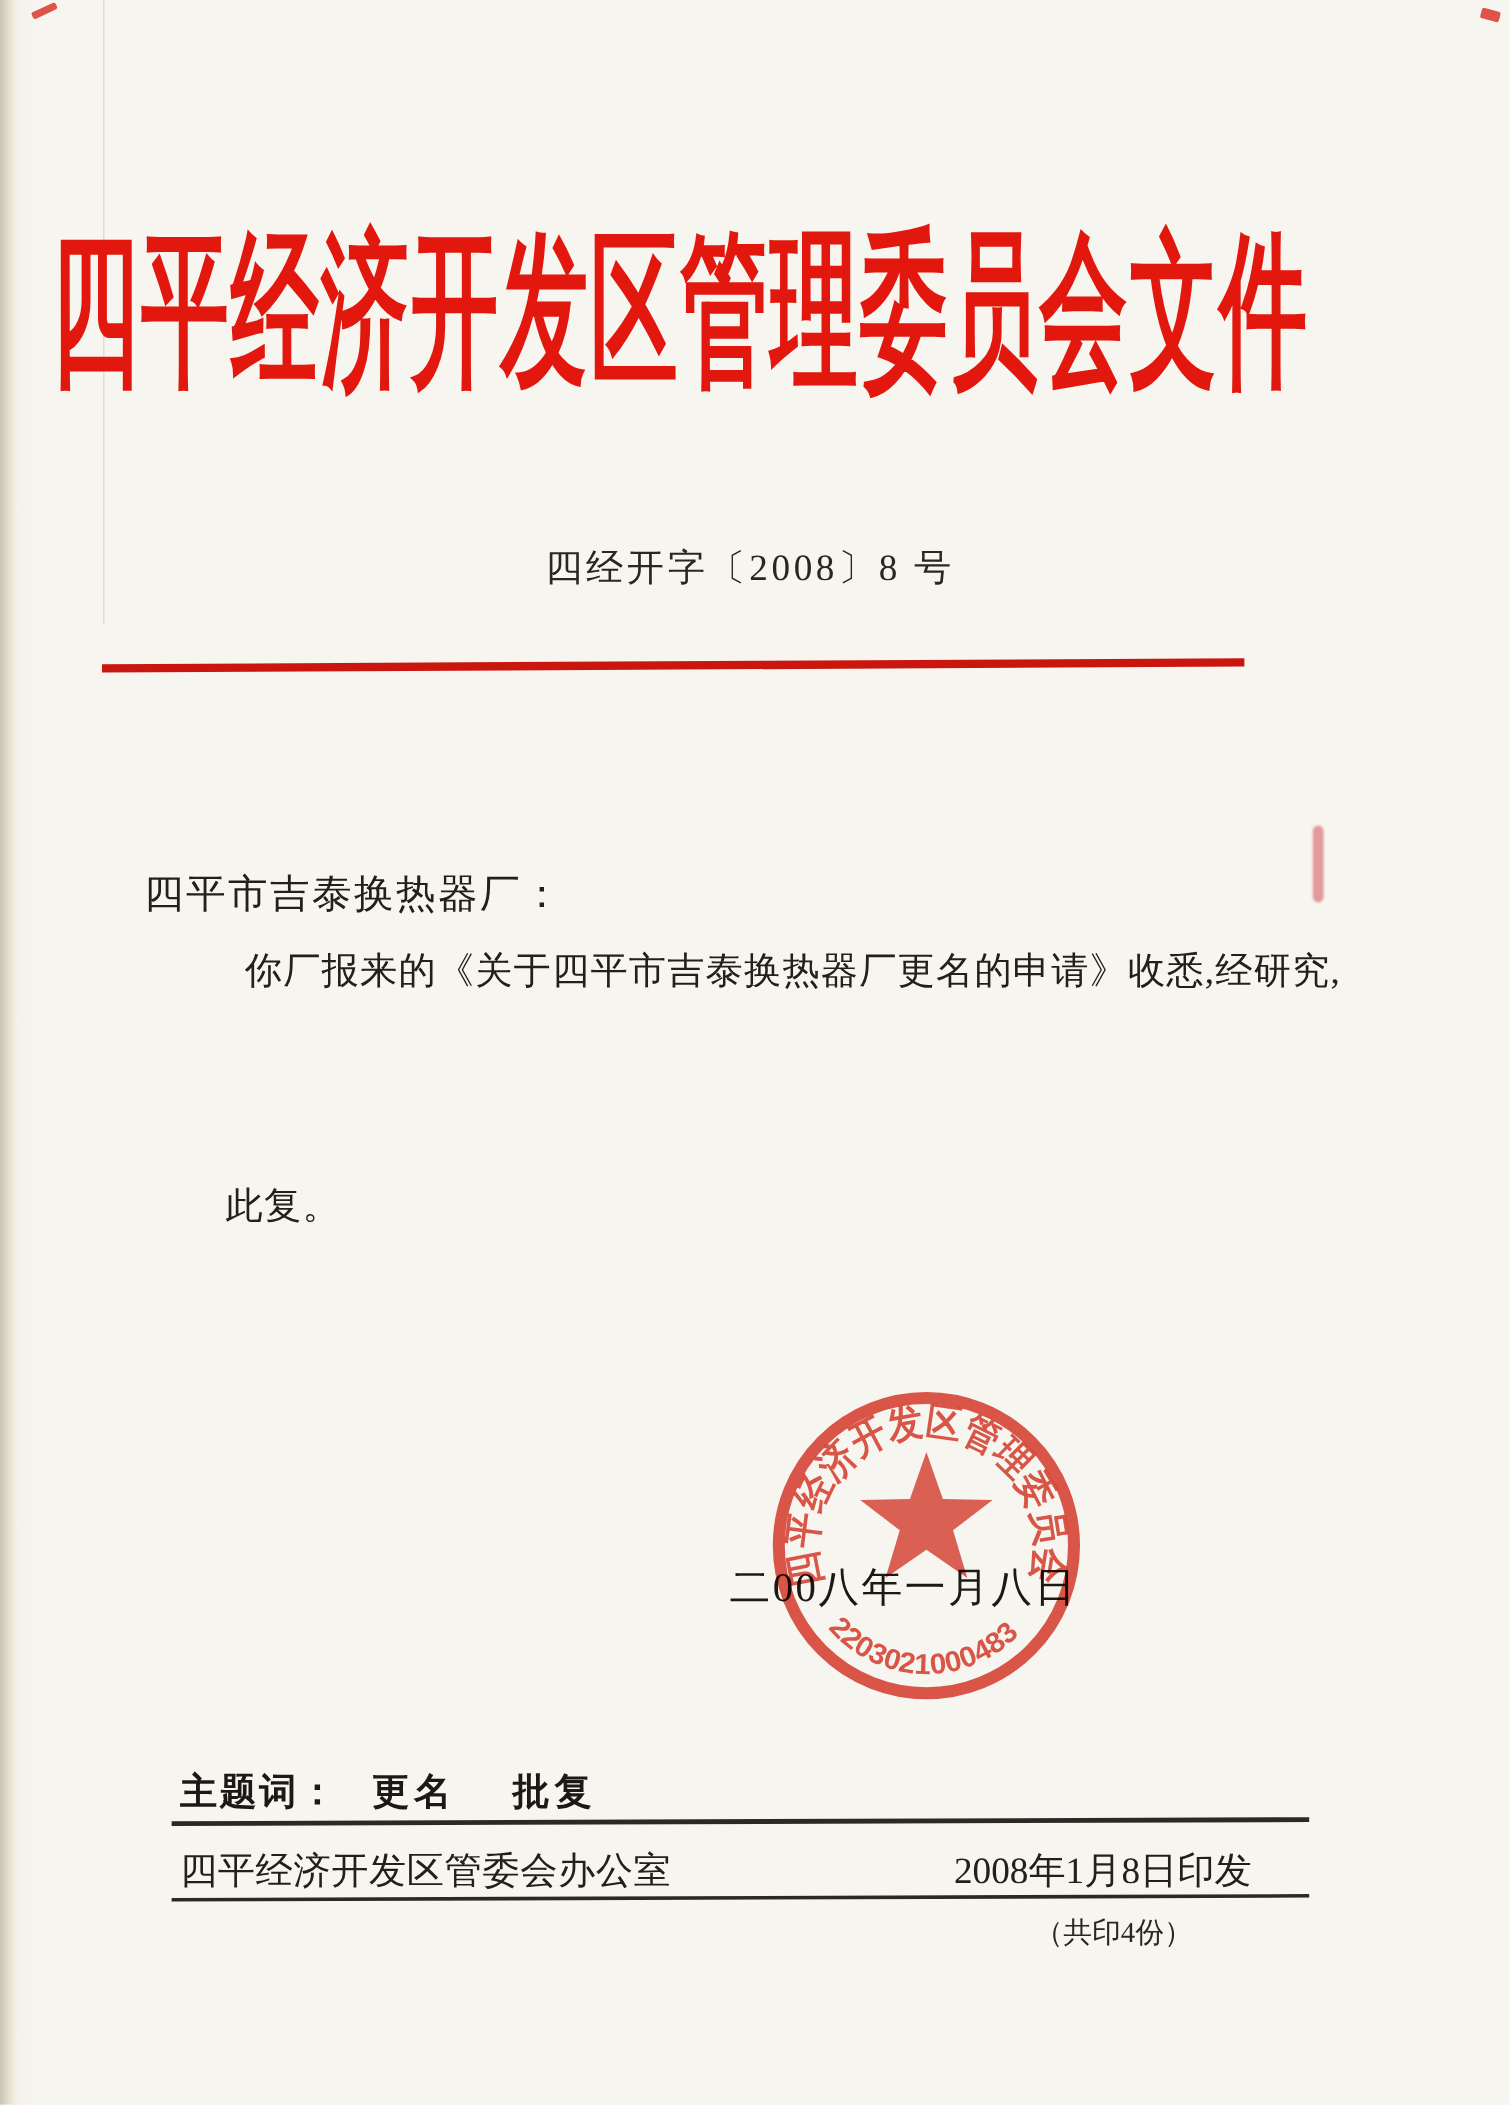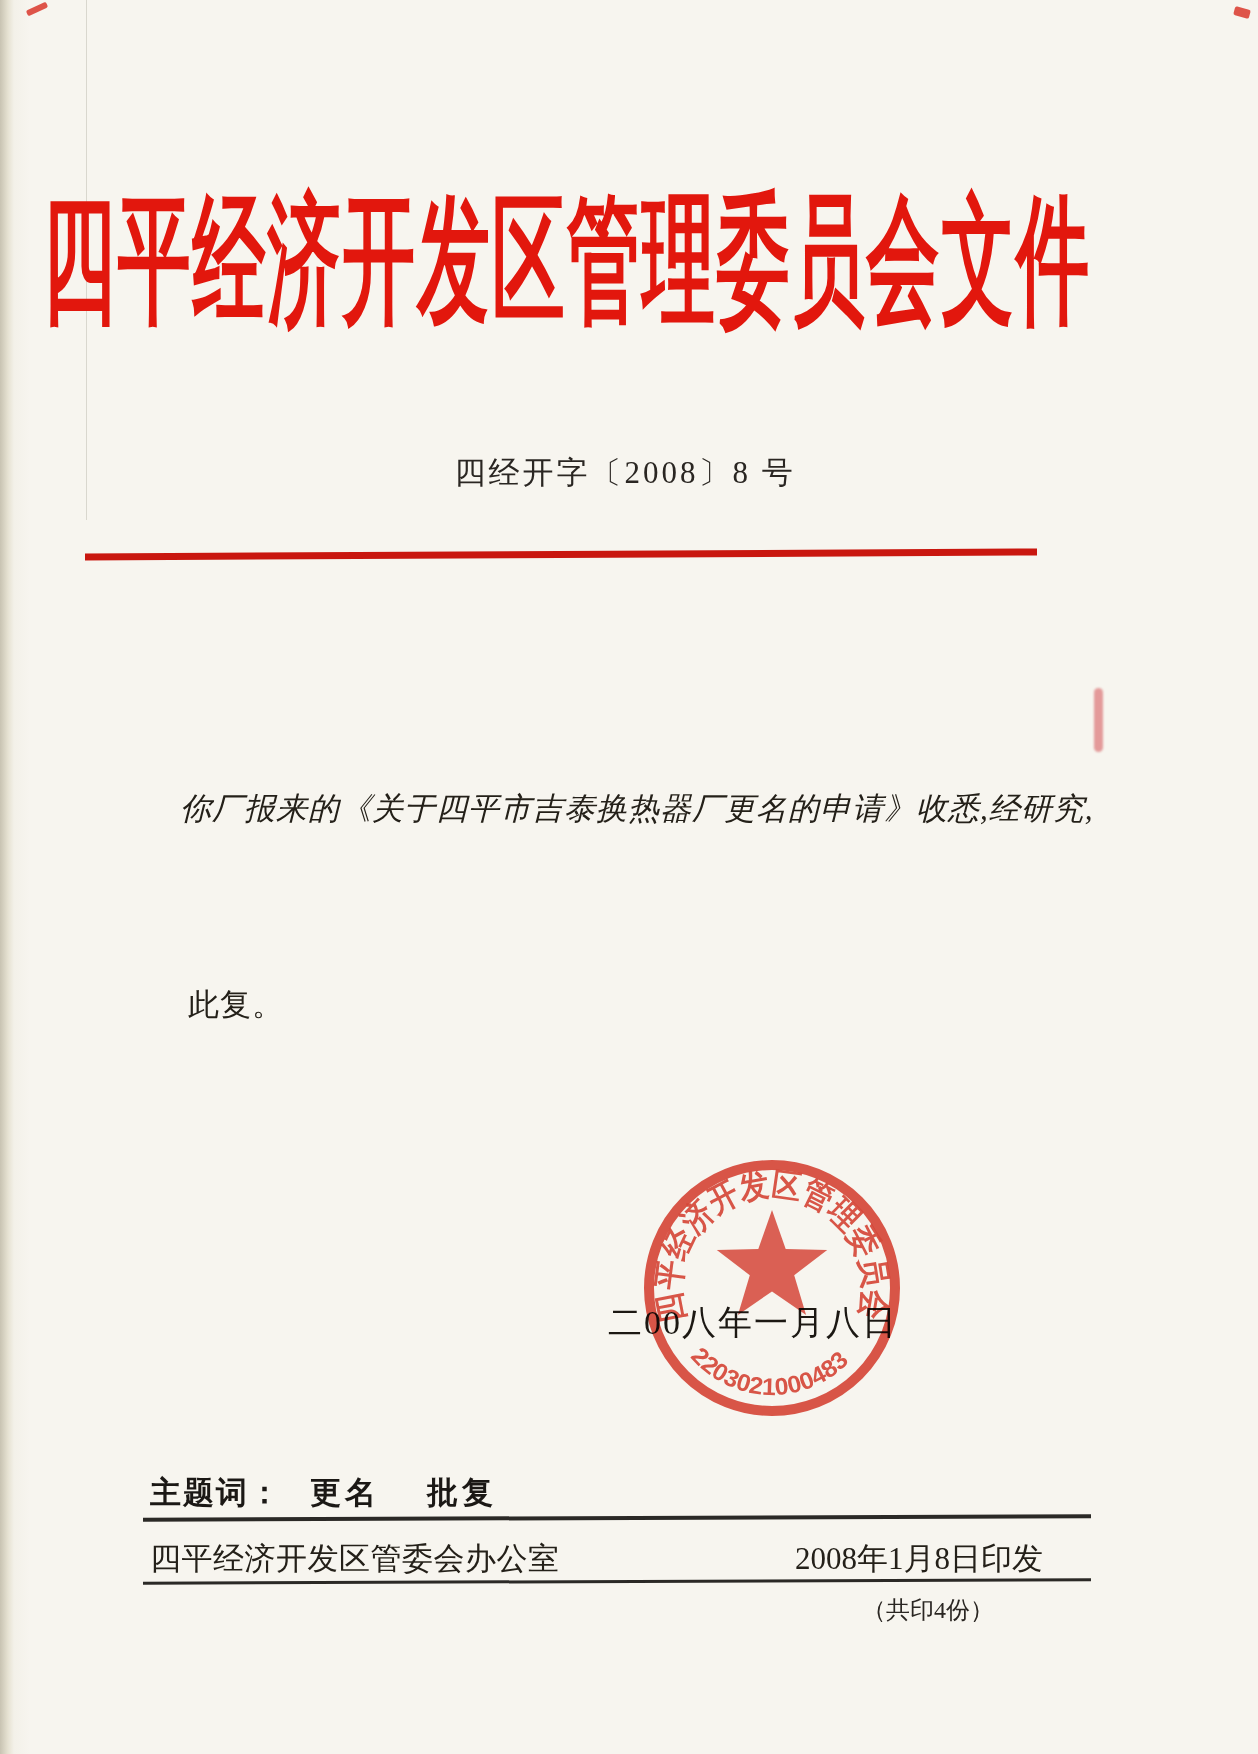--- a/index.html
+++ b/index.html
@@ -50,21 +50,21 @@
     font-family:"Liberation Sans","DejaVu Sans",sans-serif;
   }
   .salutation{
     position:absolute;top:723px;left:120px;
     font-size:33px;color:#242019;letter-spacing:2px;white-space:nowrap;
   }
   .body-line{
     position:absolute;font-size:31px;color:#242019;white-space:nowrap;
     letter-spacing:1px;
   }
-  .line1{top:788px;left:180px;font-style:italic;}
+  .line1{top:788px;left:204px;}
   .line2{top:856px;left:120px;}
   .line3{top:922px;left:120px;}
   .line4{top:984px;left:188px;}
 
   .seal{
     position:absolute;left:612px;top:1128px;width:320px;height:320px;
     mix-blend-mode:multiply;opacity:.92;
   }
   .date-text{
     position:absolute;top:1300px;left:608px;
@@ -104,20 +104,21 @@
   <div class="corner-mark mark-tr"></div>
   <div class="smudge"></div>
 
   <div class="header-title">四平经济开发区管理委员会文件</div>
 
   <div class="doc-number">四经开字〔2008〕8 号</div>
 
   <div class="red-rule"></div>
 
 
+  <div class="salutation">四平市吉泰换热器厂：</div>
 
   <div class="body-line line1">你厂报来的《关于四平市吉泰换热器厂更名的申请》收悉,经研究,</div>
   <div class="body-line line4">此复。</div>
 
   <div class="date-text">二00八年一月八日</div>
 
   <svg class="seal" viewBox="0 0 320 320" xmlns="http://www.w3.org/2000/svg">
     <defs>
       <path id="ringPath" d="M 73.5 191.5 A 92 92 0 1 1 246.5 191.5" fill="none"></path>
       <path id="numPath" d="M 78 228.8 A 107 107 0 0 0 242 228.8" fill="none"></path>

